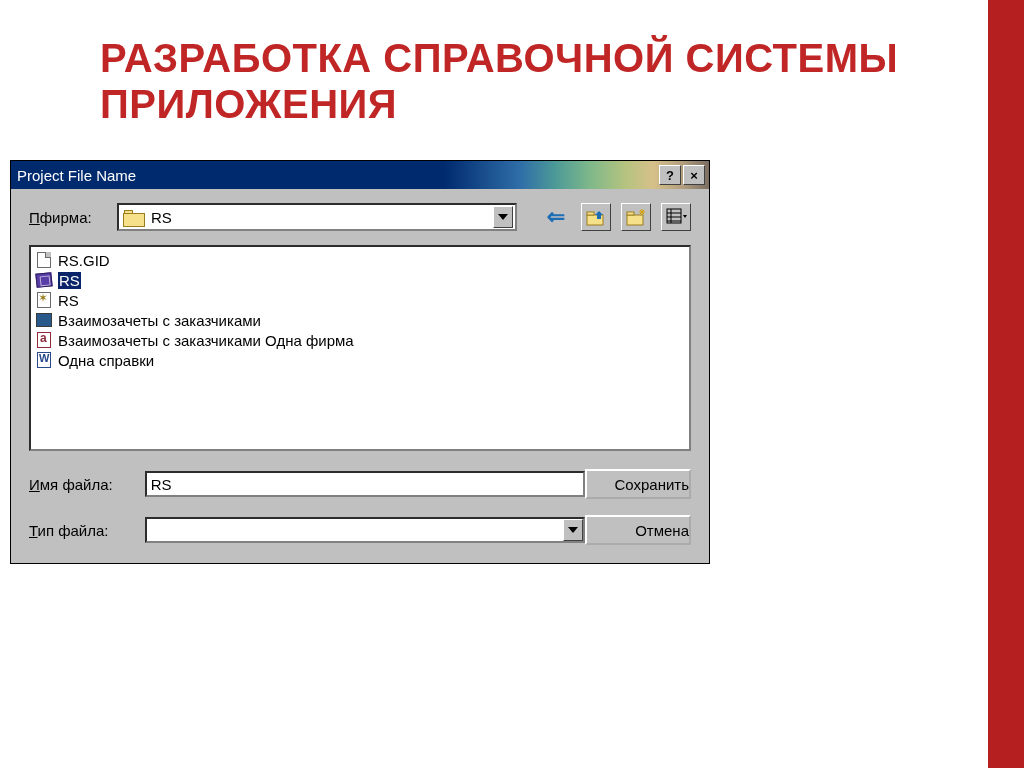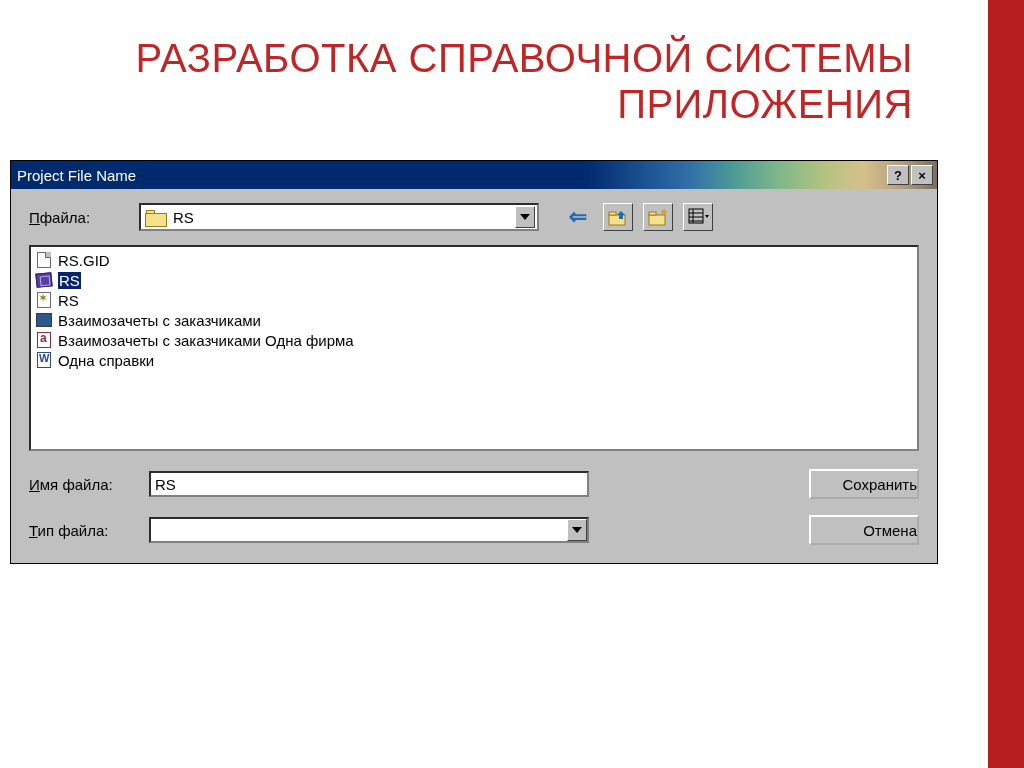--- a/index.html
+++ b/index.html
@@ -13,33 +13,32 @@
     overflow: hidden;
   }
   .red-bar {
     position: absolute;
     right: 0; top: 0;
     width: 36px; height: 768px;
     background: #b51f1f;
   }
   .slide-title {
     position: absolute;
-    left: 93px; top: 35px;
+    left: 100px; top: 35px;
     width: 820px;
     color: #c02626;
-    font-weight: normal;
+    font-weight: bold;
     font-size: 40px;
     line-height: 1.15;
     letter-spacing: 0.5px;
-    text-align: right;
   }
   .dialog {
     position: absolute;
     left: 10px; top: 160px;
-    width: 928px;
+    width: 700px;
     border: 1px solid #000;
     background: #c0c0c0;
     font-family: "MS Sans Serif", Tahoma, sans-serif;
     font-size: 15px;
   }
   
   .titlebar {
     height: 28px;
     background: linear-gradient(90deg,
       #002a6e 0%, #002a6e 62%,
@@ -174,21 +173,21 @@
     <div class="tbtn">
         <span>?</span>
       </div>
     <div class="tbtn">
         <span>×</span>
       </div>
   </div>
 
   <div class="body">
     <div class="row">
-      <div class="lbl"><u>П</u><span>файла:</span></div>
+      <div class="lbl"><u>П</u><span>фирма:</span></div>
       <div class="folder-combo">
         <span class="foico"></span>
         <span class="ftext">RS</span>
         <span class="dropbtn"></span>
       </div>
       <div class="navicons">
         <div class="ibtn ibtn-flat">
             <span class="iarrow">⇐</span>
           </div>
         <div class="ibtn">

